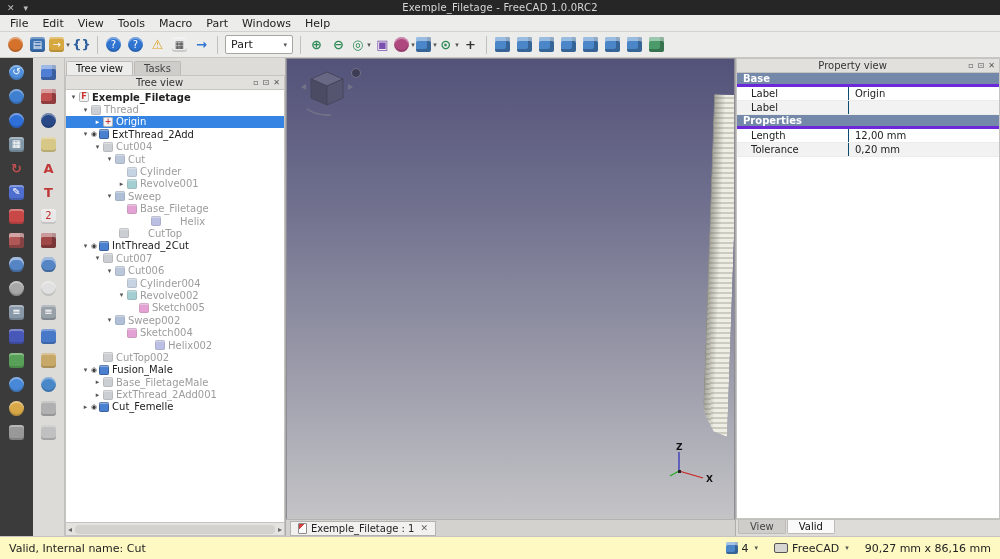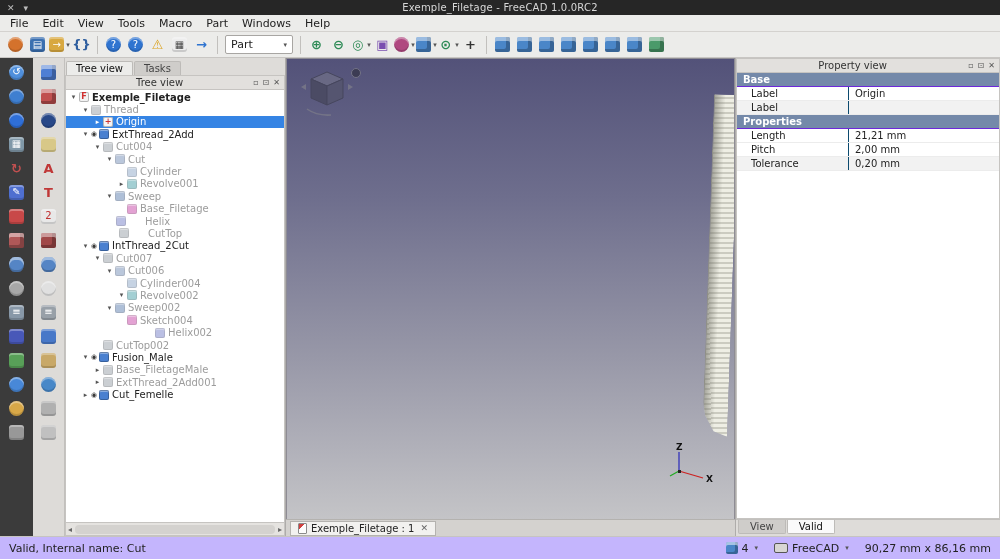--- a/index.html
+++ b/index.html
@@ -78,32 +78,32 @@
   .axes{position:absolute;right:12px;bottom:30px;}
   .doctabs{height:17px;background:#d4d2cf;border-top:1px solid #b4b2af;display:flex;align-items:center;padding-left:4px;}
   .doctab{display:flex;align-items:center;gap:4px;background:#f2f1ef;border:1px solid #b4b2af;padding:0 7px;height:15px;font-size:10px;}
   .doc-ico{width:9px;height:11px;background:linear-gradient(135deg,#d04040 32%,#fdfdfd 32%);border:1px solid #8a8a8a;border-radius:1px;}
   .tab-close{color:#666;font-size:9px;margin-left:2px;}
 
   
   .proppanel{width:265px;display:flex;flex-direction:column;background:#e5e3e0;border-left:1px solid #aeacaa;}
   .propbody{flex:1;background:#fff;border:1px solid #c6c4c1;border-top:none;overflow:hidden;}
   .prop-group{height:14px;background:#7489a9;color:#fff;font-weight:bold;font-size:10px;display:flex;align-items:center;
-    padding-left:6px;border-bottom:1px solid #6d28d9;}
+    padding-left:6px;border-bottom:3px solid #6d28d9;}
   .prop-row{display:grid;grid-template-columns:112px 1fr;height:14px;align-items:stretch;border-bottom:1px solid #ececec;font-size:10px;}
   .prop-row.alt{background:#f2f2f2;}
   .prop-label{padding-left:14px;border-right:1px solid #0c4a6e;display:flex;align-items:center;color:#222;}
   .prop-value{padding-left:6px;display:flex;align-items:center;color:#222;}
   .bottabs{height:17px;display:flex;background:#dedcd9;border-top:1px solid #c2c0bd;padding-left:2px;gap:1px;align-items:flex-start;}
   .bottab{padding:1px 11px;font-size:10px;border:1px solid #bdbbb8;border-top:none;background:#cfcdca;color:#444;
     border-radius:0 0 2px 2px;}
   .bottab.active{background:#fafafa;color:#111;}
 
   
-  .statusbar{height:23px;background:#c4b5fd;border-top:1px solid #c6c4c1;display:flex;align-items:center;
+  .statusbar{height:23px;background:#fef9c3;border-top:1px solid #c6c4c1;display:flex;align-items:center;
     justify-content:space-between;padding:0 9px;}
   .status-right{display:flex;align-items:center;gap:16px;}
   .status-group{display:flex;align-items:center;gap:4px;}
   .mini-cube{width:12px;height:12px;background:#4a86c8;border-radius:2px;
     box-shadow:inset 0 3px rgba(255,255,255,.5), inset -3px -2px rgba(0,0,0,.25);}
   .touchpad-ico{width:14px;height:10px;border:1px solid #555;border-radius:2px;background:#d8d6d3;}
 </style>
 </head>
 <body>
 
@@ -379,21 +379,21 @@
           <div class="tree-row" style="padding-left: 38px;">
             <span class="expander">▾</span>
             <span class="t-icon" style="background: rgb(96, 128, 176); opacity: 0.5;"></span>
             <span class="lbl gray">Sweep</span>
           </div>
           <div class="tree-row" style="padding-left: 50px;">
             <span class="expander"></span>
             <span class="t-icon" style="background: rgb(200, 72, 168); opacity: 0.5;"></span>
             <span class="lbl gray">Base_Filetage</span>
           </div>
-          <div class="tree-row" style="padding-left: 23px; gap: 16px;">
+          <div class="tree-row" style="padding-left: 58px; gap: 16px;">
             <span class="expander"></span>
             <span class="t-icon" style="background: rgb(120, 128, 200); opacity: 0.5;"></span>
             <span class="lbl gray">Helix</span>
           </div>
           <div class="tree-row" style="padding-left: 26px; gap: 16px;">
             <span class="expander"></span>
             <span class="t-icon" style="background: rgb(152, 160, 168); opacity: 0.5;"></span>
             <span class="lbl gray">CutTop</span>
           </div>
           <div class="tree-row" style="padding-left: 14px;">
@@ -414,20 +414,25 @@
           </div>
           <div class="tree-row" style="padding-left: 50px;">
             <span class="expander"></span>
             <span class="t-icon" style="background: rgb(143, 168, 200); opacity: 0.5;"></span>
             <span class="lbl gray">Cylinder004</span>
           </div>
           <div class="tree-row" style="padding-left: 50px;">
             <span class="expander">▾</span>
             <span class="t-icon" style="background: rgb(74, 160, 168); opacity: 0.5;"></span>
             <span class="lbl gray">Revolve002</span>
+          </div>
+          <div class="tree-row" style="padding-left: 62px;">
+            <span class="expander"></span>
+            <span class="t-icon" style="background: rgb(200, 72, 168); opacity: 0.5;"></span>
+            <span class="lbl gray">Sketch005</span>
           </div>
           <div class="tree-row" style="padding-left: 38px;">
             <span class="expander">▾</span>
             <span class="t-icon" style="background: rgb(96, 128, 176); opacity: 0.5;"></span>
             <span class="lbl gray">Sweep002</span>
           </div>
           <div class="tree-row" style="padding-left: 50px;">
             <span class="expander"></span>
             <span class="t-icon" style="background: rgb(200, 72, 168); opacity: 0.5;"></span>
             <span class="lbl gray">Sketch004</span>
@@ -515,25 +520,21 @@
             <div class="prop-label">Label</div>
             <div class="prop-value">Origin</div>
           </div>
           <div class="prop-row alt">
             <div class="prop-label">Label</div>
             <div class="prop-value"></div>
           </div>
           <div class="prop-group">Properties</div>
           <div class="prop-row">
             <div class="prop-label">Length</div>
-            <div class="prop-value">21,21 mm</div>
-          </div>
-          <div class="prop-row">
-            <div class="prop-label">Pitch</div>
-            <div class="prop-value">2,00 mm</div>
+            <div class="prop-value">12,00 mm</div>
           </div>
           <div class="prop-row alt">
             <div class="prop-label">Tolerance</div>
             <div class="prop-value">0,20 mm</div>
           </div>
         </div>
       <div class="bottabs">
           <span class="bottab">View</span>
           <span class="bottab active">Valid</span>
         </div>

